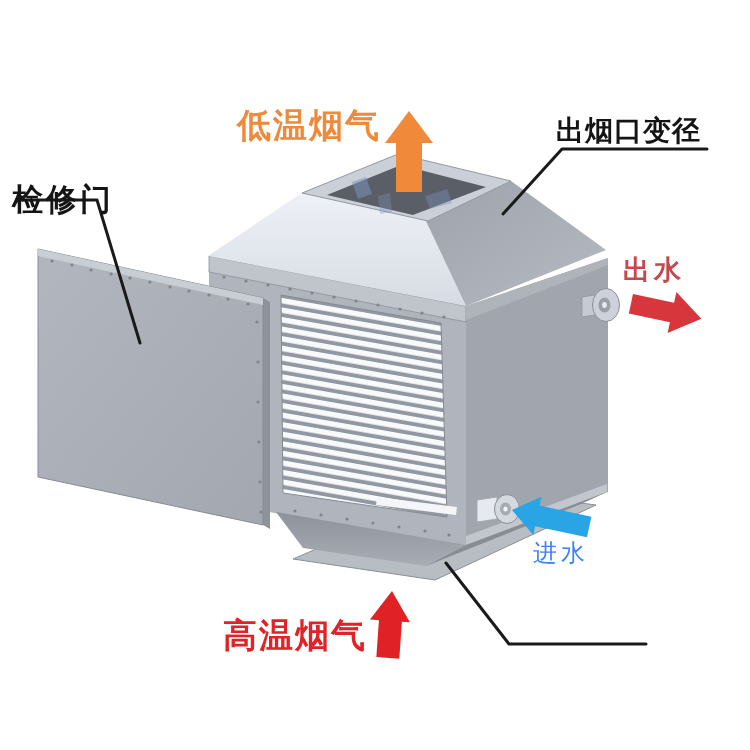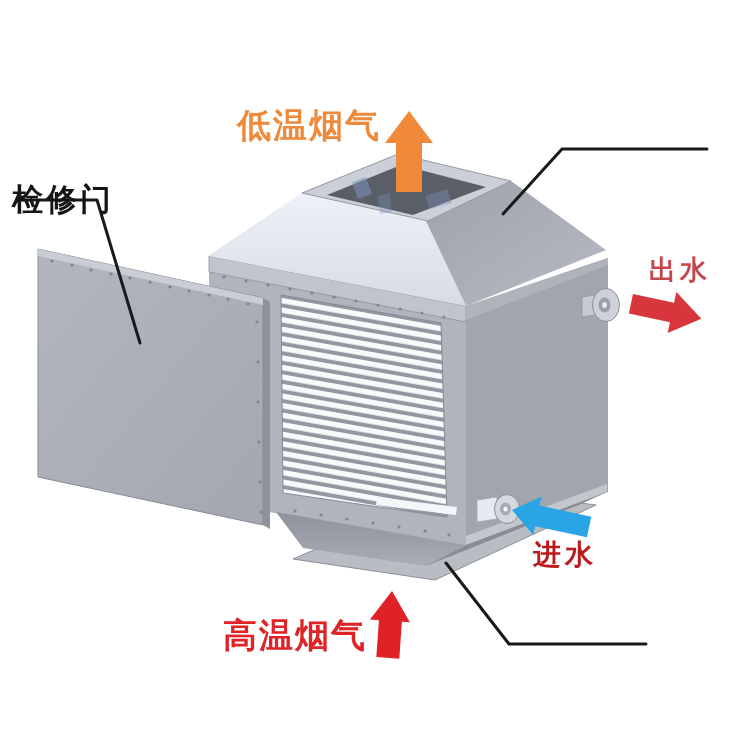--- a/index.html
+++ b/index.html
@@ -8,22 +8,22 @@
     font-family:"Liberation Sans",sans-serif;
   }
   #machine-svg{position:absolute;left:0;top:0;width:750px;height:750px;}
   .lbl{position:absolute;white-space:nowrap;line-height:1;}
   .lbl-black{color:#141414;font-weight:600;}
   .lbl-inspection{left:12px;top:160px;font-size:31px;letter-spacing:3px;margin-top:24px;}
   .lbl-outlet-reducer{left:556px;top:117px;font-size:28px;letter-spacing:1px;}
   .lbl-inlet-reducer{left:509px;top:605px;font-size:28px;letter-spacing:1px;}
   .lbl-lowtemp{left:237px;top:108px;font-size:34px;font-weight:700;color:#EE8A3B;letter-spacing:2px;}
   .lbl-hightemp{left:223px;top:618px;font-size:34px;font-weight:700;color:#E02327;letter-spacing:2px;}
-  .lbl-outwater{left:649px;top:257px;font-size:27px;font-weight:700;color:#C4494F;letter-spacing:4px;font-family:Liberation Serif, serif;}
-  .lbl-inwater{left:533px;top:541px;font-size:28px;font-weight:700;color:#b91c1c;letter-spacing:4px;}
+  .lbl-outwater{left:623px;top:257px;font-size:27px;font-weight:700;color:#C4494F;letter-spacing:4px;font-family:Liberation Serif, serif;}
+  .lbl-inwater{left:533px;top:541px;font-size:24px;font-weight:400;color:#3b82f6;letter-spacing:4px;}
 </style>
 </head>
 <body>
 
 <div id="stage">
 
   <svg id="machine-svg" viewBox="0 0 750 750">
     <defs>
       <linearGradient id="hoodBright" x1="0" y1="0" x2="0" y2="1">
         <stop offset="0" stop-color="#EEF1F7"></stop>
@@ -145,17 +145,18 @@
     <polyline points="646,644 509,644 446,563" fill="none" stroke-width="3" stroke-linecap="round" stroke-linejoin="round" stroke="#1A1A1A"></polyline>
 
     <polygon transform="translate(633,294) rotate(12)" points="0,0 42,0 42,-11 72,10 42,31 42,20 0,20" fill="#D7363D"></polygon>
 
     <polygon transform="translate(512,510) rotate(12)" points="0,0 26,-19 26,-10 79,-10 79,11 26,11 26,20" fill="#29A4E4"></polygon>
 
     <polygon transform="translate(392,591) rotate(4)" points="0,0 -20,30 -11,30 -11,67 12,67 12,30 20,30" fill="#E02227"></polygon>
   </svg>
 
   <div class="lbl lbl-lowtemp">低温烟气</div>
+  <div class="lbl lbl-black lbl-outlet-reducer">出烟口变径</div>
   <div class="lbl lbl-black lbl-inspection">检修门</div>
   <div class="lbl lbl-outwater">出水</div>
   <div class="lbl lbl-inwater">进水</div>
   <div class="lbl lbl-hightemp">高温烟气</div>
 </div>
 
 </body></html>

